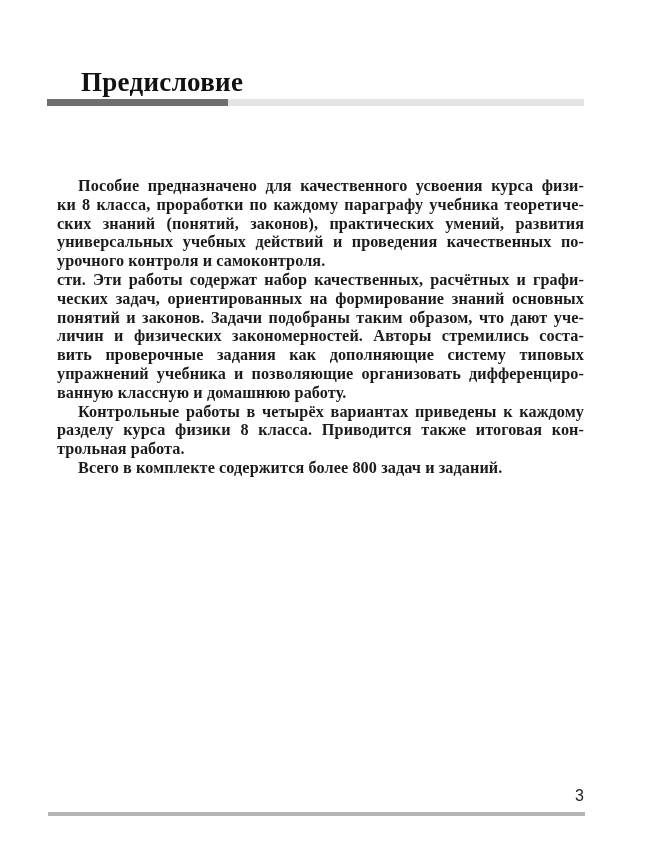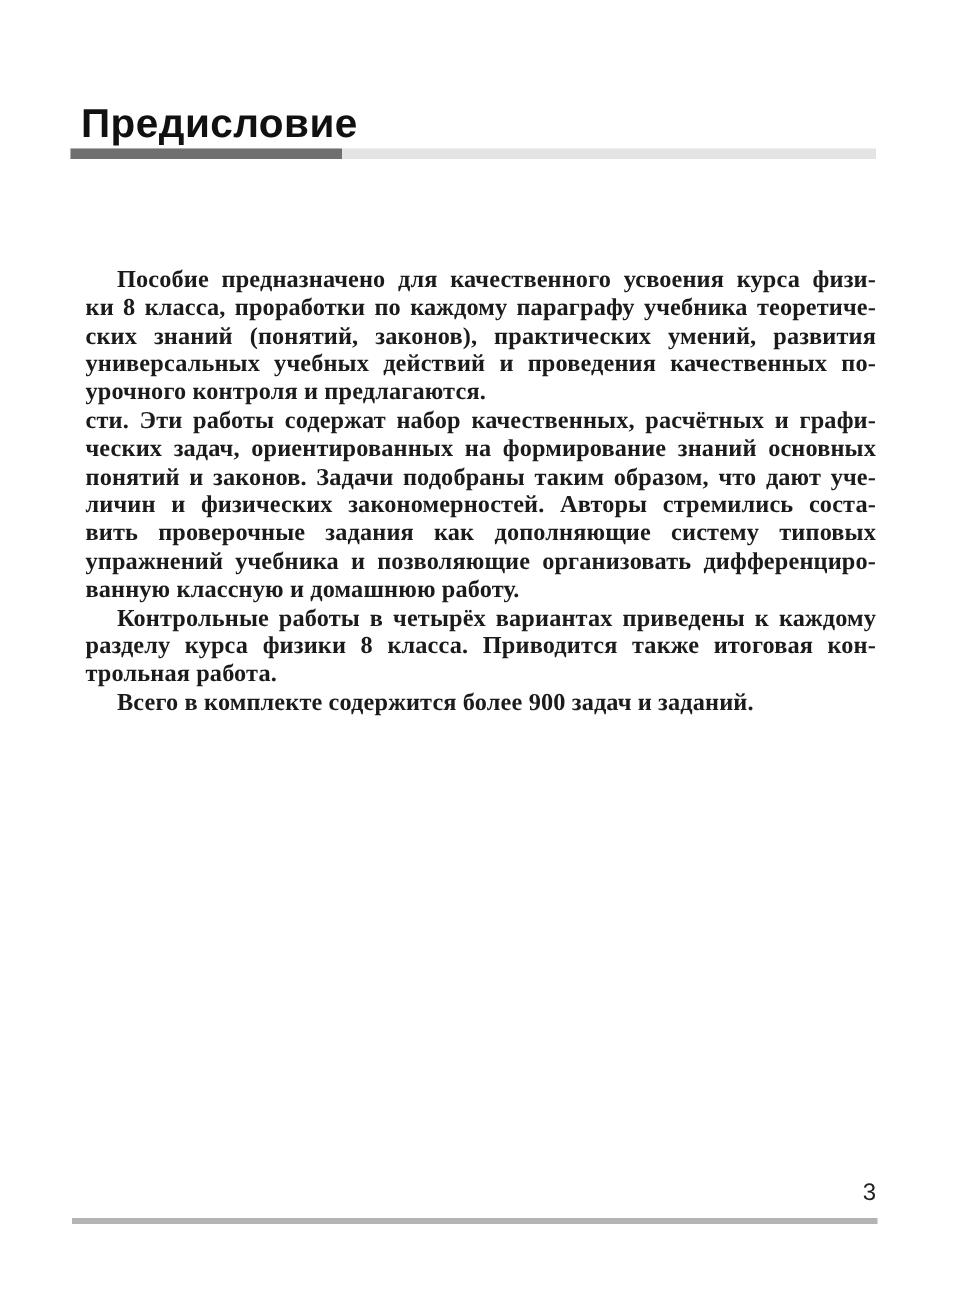--- a/index.html
+++ b/index.html
@@ -12,24 +12,24 @@
     width: 650px;
     height: 865px;
     background: #ffffff;
     overflow: hidden;
     font-family: "Liberation Serif", serif;
   }
 
   
   .title {
     position: absolute;
-    left: 54px;
+    left: 81px;
     top: 67px;
     margin: 0;
-    font-family: Liberation Sans, sans-serif;
+    font-family: Liberation Serif, serif;
     font-weight: bold;
     font-size: 27px;
     line-height: 30px;
     letter-spacing: 0.3px;
     color: #111111;
     white-space: nowrap;
   }
   .title-rule {
     position: absolute;
     left: 47px;
@@ -101,31 +101,31 @@
 
   <div class="title-rule">
     <div class="title-rule-dark"></div>
   </div>
 
   <main class="body-text">
       <div class="line first">Пособие предназначено для качественного усвоения курса физи-</div>
       <div class="line">ки 8 класса, проработки по каждому параграфу учебника теоретиче-</div>
       <div class="line">ских знаний (понятий, законов), практических умений, развития</div>
       <div class="line">универсальных учебных действий и проведения качественных по-</div>
-      <div class="line last">урочного контроля и предлагаются.</div>
+      <div class="line last">урочного контроля и самоконтроля.</div>
       <div class="line">сти. Эти работы содержат набор качественных, расчётных и графи-</div>
       <div class="line">ческих задач, ориентированных на формирование знаний основных</div>
       <div class="line">понятий и законов. Задачи подобраны таким образом, что дают уче-</div>
       <div class="line">личин и физических закономерностей. Авторы стремились соста-</div>
       <div class="line">вить проверочные задания как дополняющие систему типовых</div>
       <div class="line">упражнений учебника и позволяющие организовать дифференциро-</div>
       <div class="line last">ванную классную и домашнюю работу.</div>
       <div class="line first">Контрольные работы в четырёх вариантах приведены к каждому</div>
       <div class="line">разделу курса физики 8 класса. Приводится также итоговая кон-</div>
       <div class="line last">трольная работа.</div>
-      <div class="line first last">Всего в комплекте содержится более 900 задач и заданий.</div>
+      <div class="line first last">Всего в комплекте содержится более 800 задач и заданий.</div>
     </main>
 
   <div class="page-number">3</div>
 
   <div class="footer-rule"></div>
 
 </div>
 
 </body></html>

